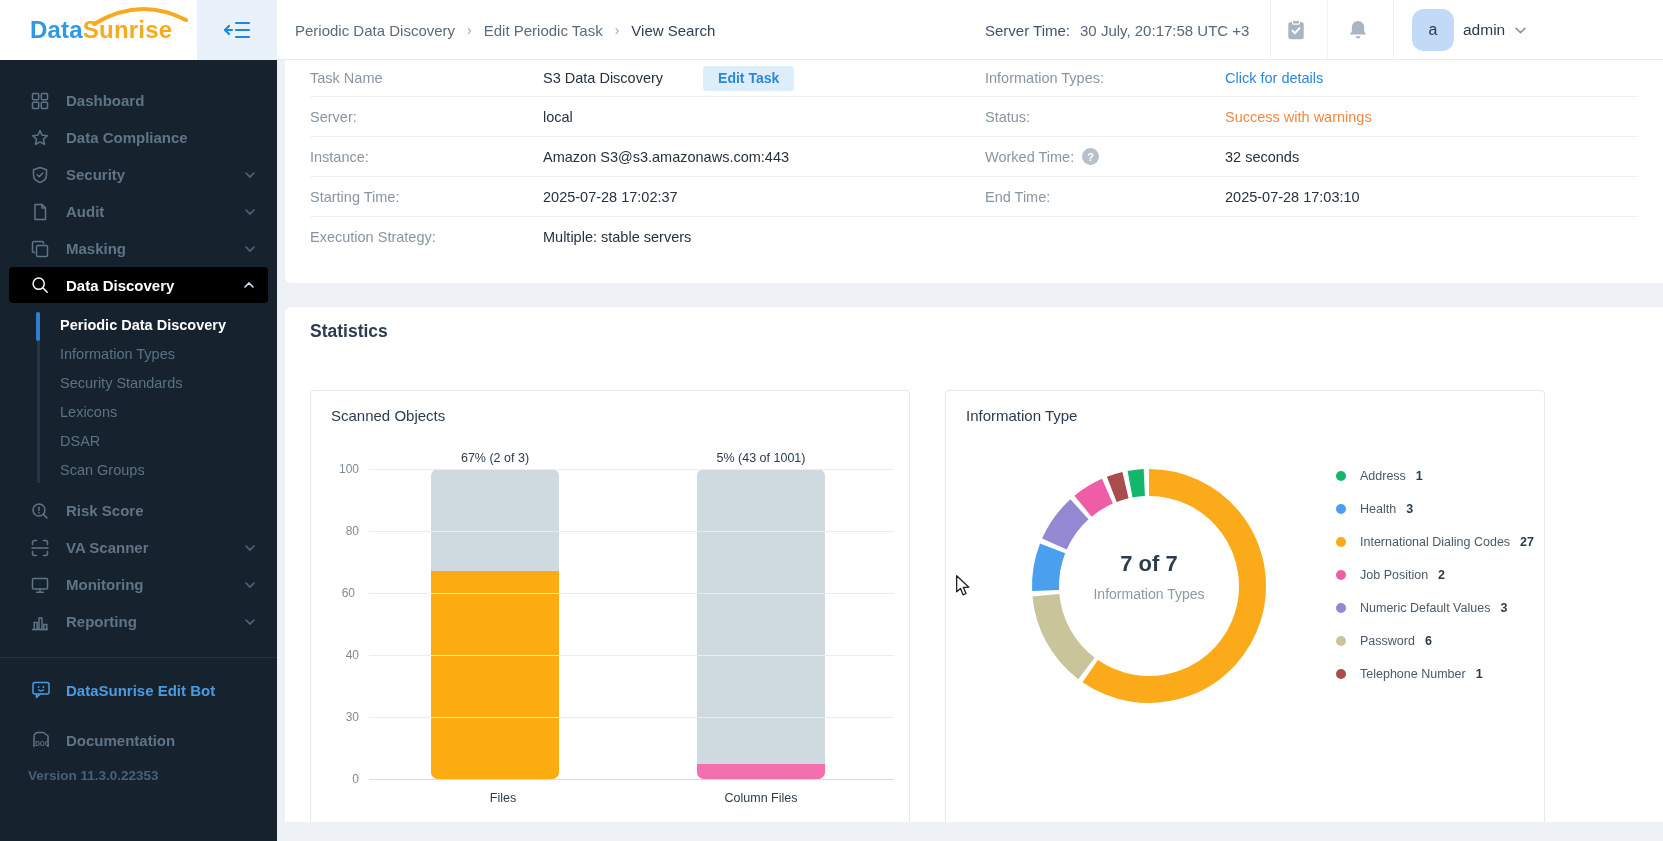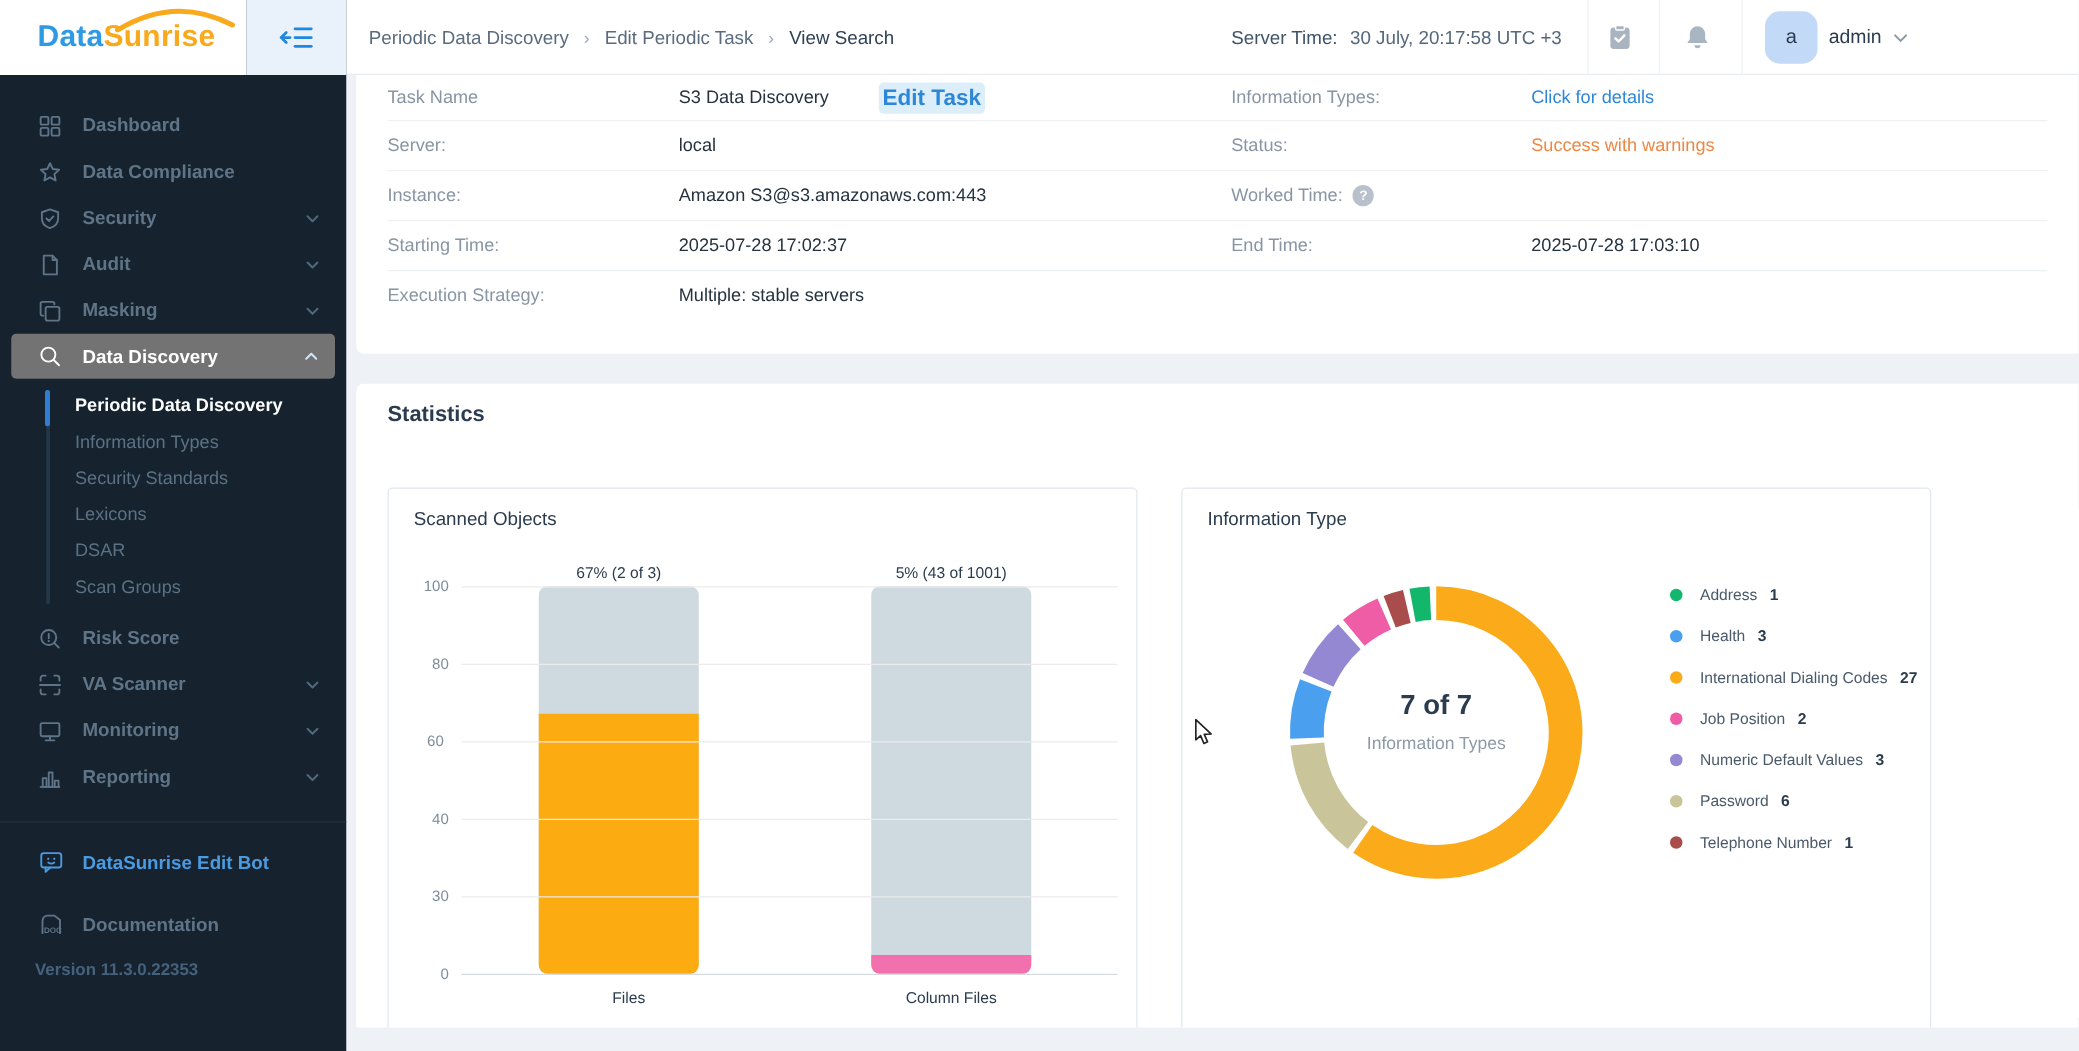--- a/index.html
+++ b/index.html
@@ -12,21 +12,21 @@
   .logo-text { font-size:24px; font-weight:bold; letter-spacing:.2px; position:relative; }
   .logo-blue { color:#2e9ae4; }
   .logo-orange { color:#f9a91c; }
   .logo-arc { position:absolute; left:60px; top:-12px; }
   .toggle-box { position:absolute; left:197px; top:0; width:80px; height:60px; background:#e9f1fb; display:flex; align-items:center; justify-content:center; cursor:pointer; }
 
   .nav { position:absolute; top:82px; left:0; right:0; }
   .nav-item { display:flex; align-items:center; height:37px; padding-left:30px; color:#5f7486; font-size:15px; font-weight:600; cursor:pointer; position:relative; }
   .nav-item .nicon { width:20px; height:20px; margin-right:16px; flex:0 0 20px; }
   .nav-item .chev { position:absolute; right:22px; color:#51687a; }
-  .nav-item.active { background:#737373; color:#ffffff; margin:0 9px; border-radius:4px; height:36px; padding-left:21px; }
+  .nav-item.active { background:#000000; color:#ffffff; margin:0 9px; border-radius:4px; height:36px; padding-left:21px; }
   .nav-item.active .chev { color:#cfe4f8; right:14px; }
   svg.line-icon { stroke:currentColor; fill:none; stroke-width:1.5; stroke-linecap:round; stroke-linejoin:round; }
 
   .subnav { position:relative; padding:7px 0 8px 0; }
   .sub-rail { position:absolute; left:37px; top:9px; bottom:9px; width:3px; background:#243748; }
   .sub-rail-active { position:absolute; left:36px; top:9px; height:29px; width:4px; background:#2e7fd4; border-radius:2px; }
   .sub-item { display:flex; align-items:center; height:29px; padding-left:60px; font-size:14.5px; color:#5b7284; cursor:pointer; }
   .sub-item.active { color:#ffffff; font-weight:bold; }
 
   .nav-divider { position:absolute; left:0; right:0; top:657px; border-top:1px solid #22323f; }
@@ -55,21 +55,21 @@
   .content { position:absolute; left:277px; top:60px; right:0; bottom:0; background:#eef1f5; overflow:hidden; }
   .card { position:absolute; background:#ffffff; }
   .details-card { left:8px; right:0; top:0; height:223px; border-radius:0 0 0 6px; }
   .drow { display:grid; grid-template-columns:233px 442px 240px 1fr; align-items:center; height:40px; margin:0 25px; border-bottom:1px solid #eef1f4; }
   .drow.first { height:37px; }
   .drow.last { border-bottom:none; }
   .dlabel { color:#8995a3; font-size:14.5px; display:flex; align-items:center; }
   .dvalue { color:#26323f; font-size:14.5px; display:flex; align-items:center; }
   .link { color:#2d87d8; cursor:pointer; }
   .warning { color:#ef8743; }
-  .edit-btn { margin-left:40px; height:25px; padding:0 3px; background:#ddeefb; color:#2d87d8; border:none; border-radius:4px; font-size:18px; font-weight:600; font-family:inherit; cursor:pointer; }
+  .edit-btn { margin-left:40px; height:25px; padding:0 15px; background:#ddeefb; color:#2d87d8; border:none; border-radius:4px; font-size:14px; font-weight:600; font-family:inherit; cursor:pointer; }
   .help-badge { display:inline-flex; width:17px; height:17px; border-radius:50%; background:#b8c1cb; color:#ffffff; font-size:11px; font-weight:bold; align-items:center; justify-content:center; margin-left:8px; cursor:pointer; }
 
   .stats-card { left:8px; right:0; top:247px; height:620px; border-radius:6px 0 0 0; }
   .stats-title { position:absolute; left:25px; top:14px; font-size:17.5px; font-weight:600; color:#2b3c4e; }
   .sub-card { position:absolute; top:83px; width:600px; height:445px; background:#fff; border:1px solid #e2e8ee; border-radius:4px; }
   .sub-card.left { left:25px; }
   .sub-card.right { left:660px; }
   .sub-card-title { position:absolute; left:20px; top:16px; font-size:15px; color:#2b3c4e; }
 
   
@@ -330,20 +330,21 @@
             <span class="warning">Success with warnings</span>
           </div>
       </div>
       <div class="drow">
         <div class="dlabel">Instance:</div>
         <div class="dvalue">Amazon S3@s3.amazonaws.com:443</div>
         <div class="dlabel">
           <span>Worked Time:</span>
           <span class="help-badge">?</span>
         </div>
+        <div class="dvalue">32 seconds</div>
       </div>
       <div class="drow">
         <div class="dlabel">Starting Time:</div>
         <div class="dvalue">2025-07-28 17:02:37</div>
         <div class="dlabel">End Time:</div>
         <div class="dvalue">2025-07-28 17:03:10</div>
       </div>
       <div class="drow last">
         <div class="dlabel">Execution Strategy:</div>
         <div class="dvalue">Multiple: stable servers</div>

